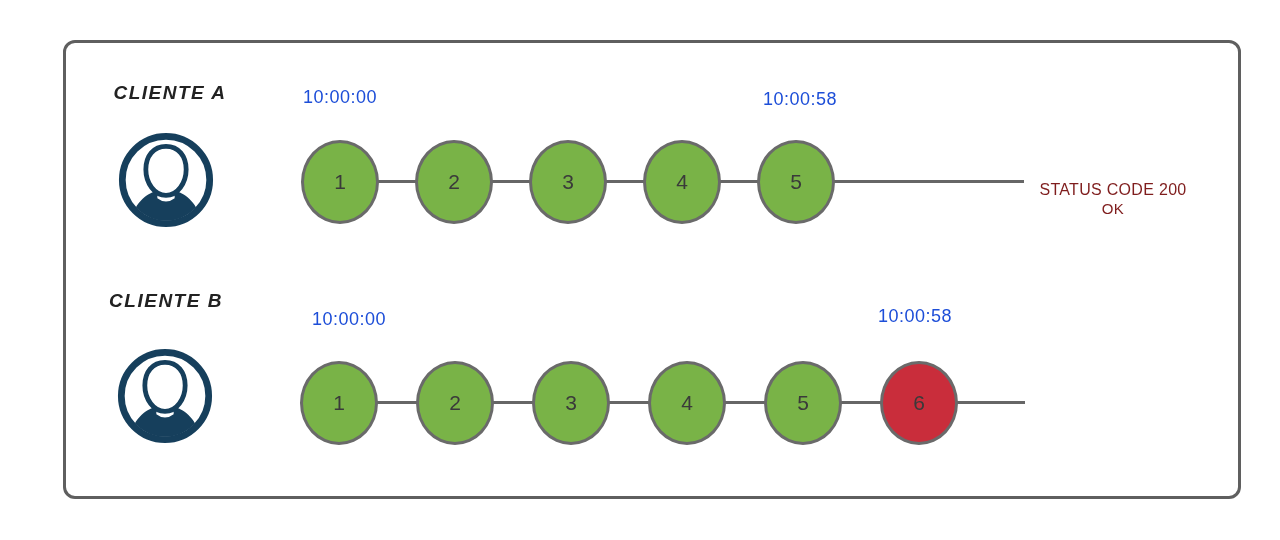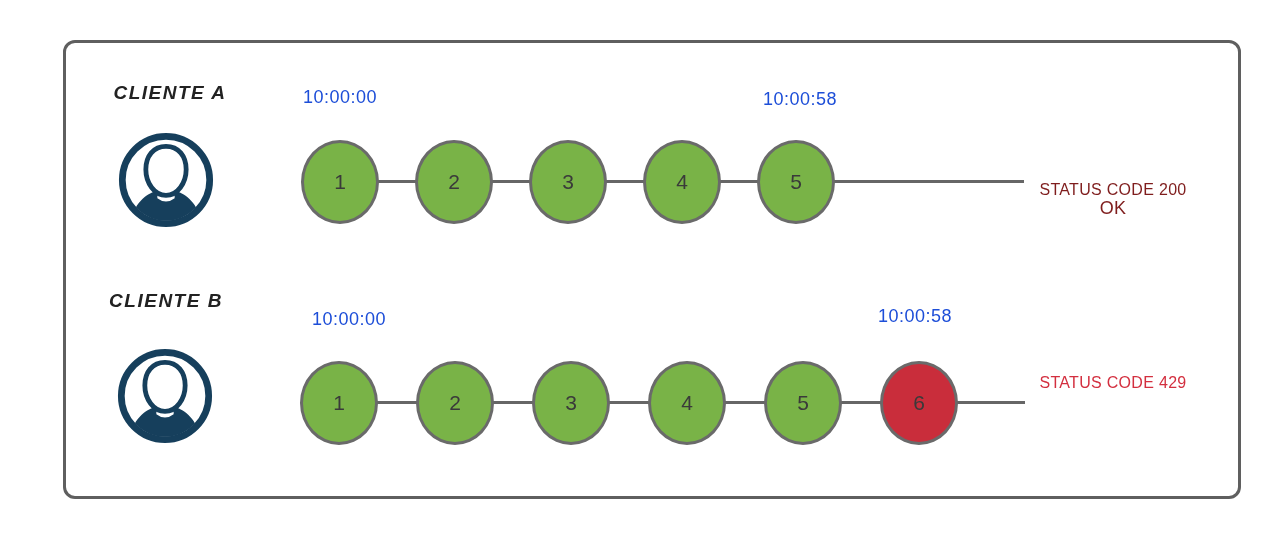--- a/index.html
+++ b/index.html
@@ -29,21 +29,21 @@
     display:flex;align-items:center;justify-content:center;
     box-sizing:border-box;flex:0 0 auto;
   }
   .circle span{font-size:21px;color:#3a3a3a;}
   .row-a .circles{gap:36px;}
   .row-b .circles{gap:38px;}
   .status{
     position:absolute;width:170px;text-align:center;
     font-size:16px;line-height:19px;letter-spacing:0.3px;
   }
-  .status .msg{font-size:18px;}
+  .status .msg{font-size:15px;}
 </style>
 </head>
 <body>
 
 <div class="stage">
   <div class="frame"></div>
 
   <div class="row-a">
     <div class="client-label" style="left:90px;top:82px;">CLIENTE A</div>
 
@@ -129,16 +129,15 @@
         </div>
       <div class="circle" style="background: rgb(121, 179, 71);">
           <span>5</span>
         </div>
       <div class="circle" style="background: rgb(201, 45, 59);">
           <span>6</span>
         </div>
     </div>
 
     <div class="status" style="left: 1028px; top: 373px; color: rgb(211, 47, 63);">
-      <div>STATUS CODE 429</div>
     </div>
   </div>
 </div>
 
 </body></html>

